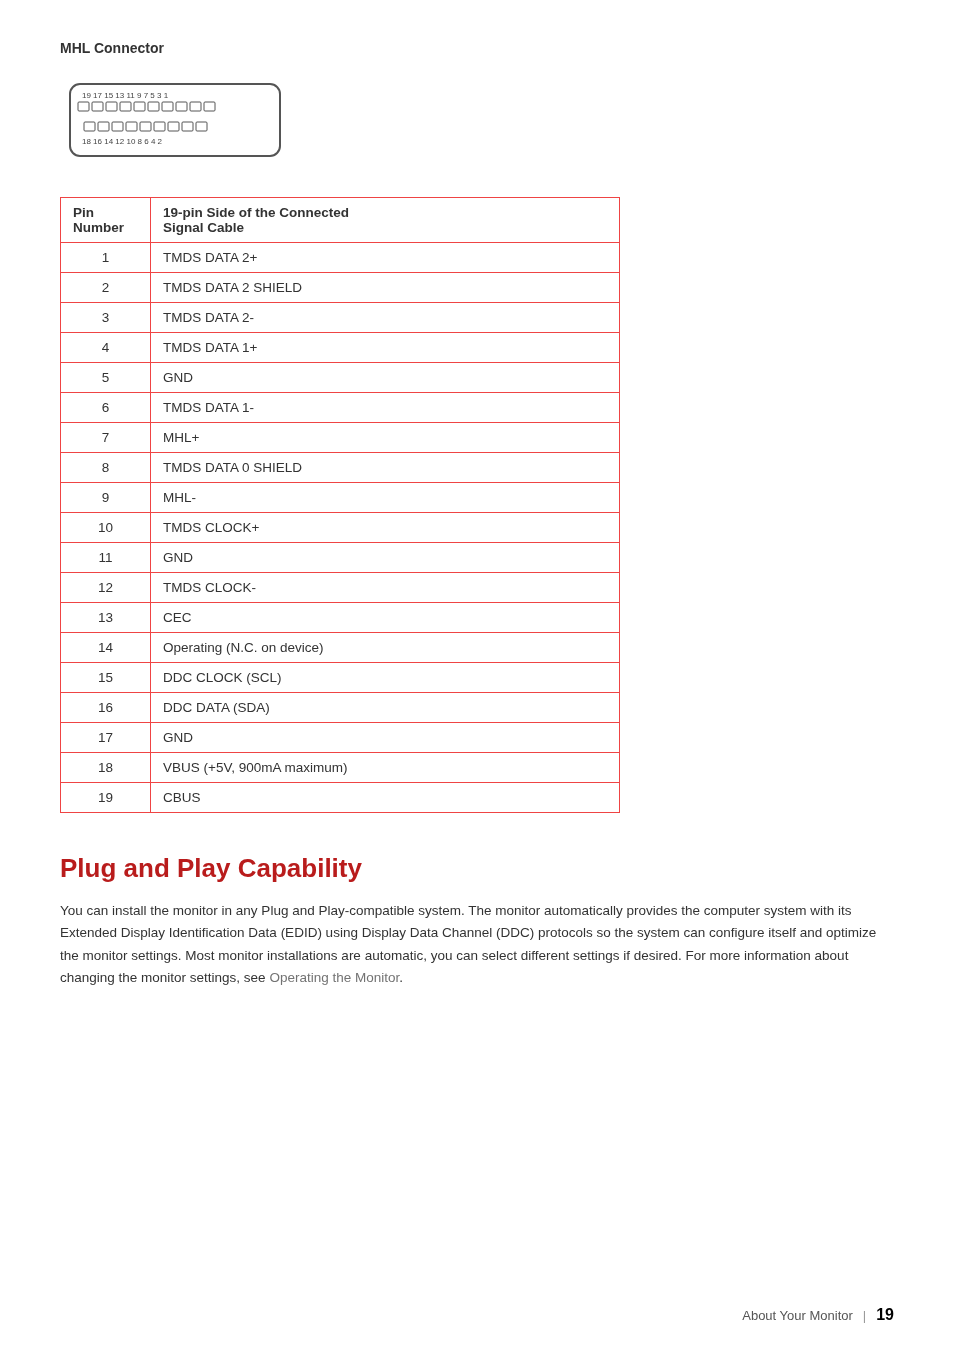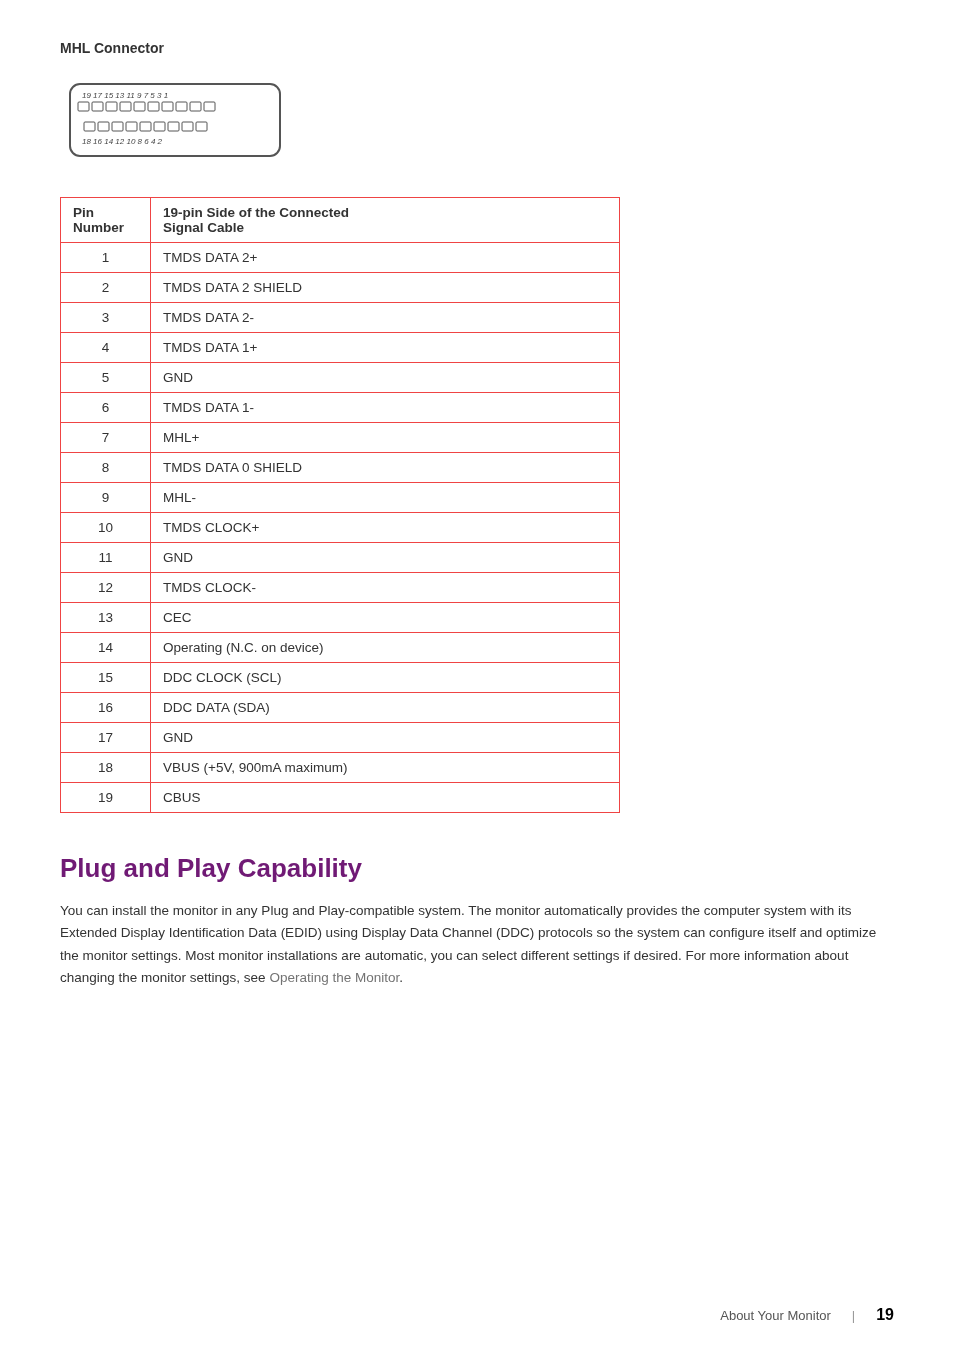--- a/index.html
+++ b/index.html
@@ -49,21 +49,21 @@
       width: 90px;
     }
 
     .pin-table th:first-child {
       width: 90px;
     }
 
     .section-title-large {
       font-size: 26px;
       font-weight: bold;
-      color: #701a75;
+      color: #b91c1c;
       margin-bottom: 16px;
       margin-top: 10px;
     }
 
     .body-text {
       font-size: 13.5px;
       line-height: 1.65;
       color: #333;
       max-width: 820px;
     }
@@ -72,38 +72,37 @@
       color: #737373;
       text-decoration: none;
     }
 
     .footer {
       position: fixed;
       bottom: 30px;
       right: 60px;
       display: flex;
       align-items: center;
-      gap: 21px;
+      gap: 10px;
       font-size: 13px;
       color: #555;
     }
 
     .footer .page-num {
       font-size: 16px;
       font-weight: bold;
       color: #000;
     }
 
     .footer .separator {
       color: #999;
     }
 
     .hdmi-connector-svg {
       margin: 14px 0 28px 0;
-      font-style: italic;
     }
   </style>
 </head>
 <body>
 
 <div class="section-heading">MHL Connector</div>
 
 <div class="hdmi-connector-svg">
   <svg width="230" height="90" viewBox="0 0 230 90">
 

